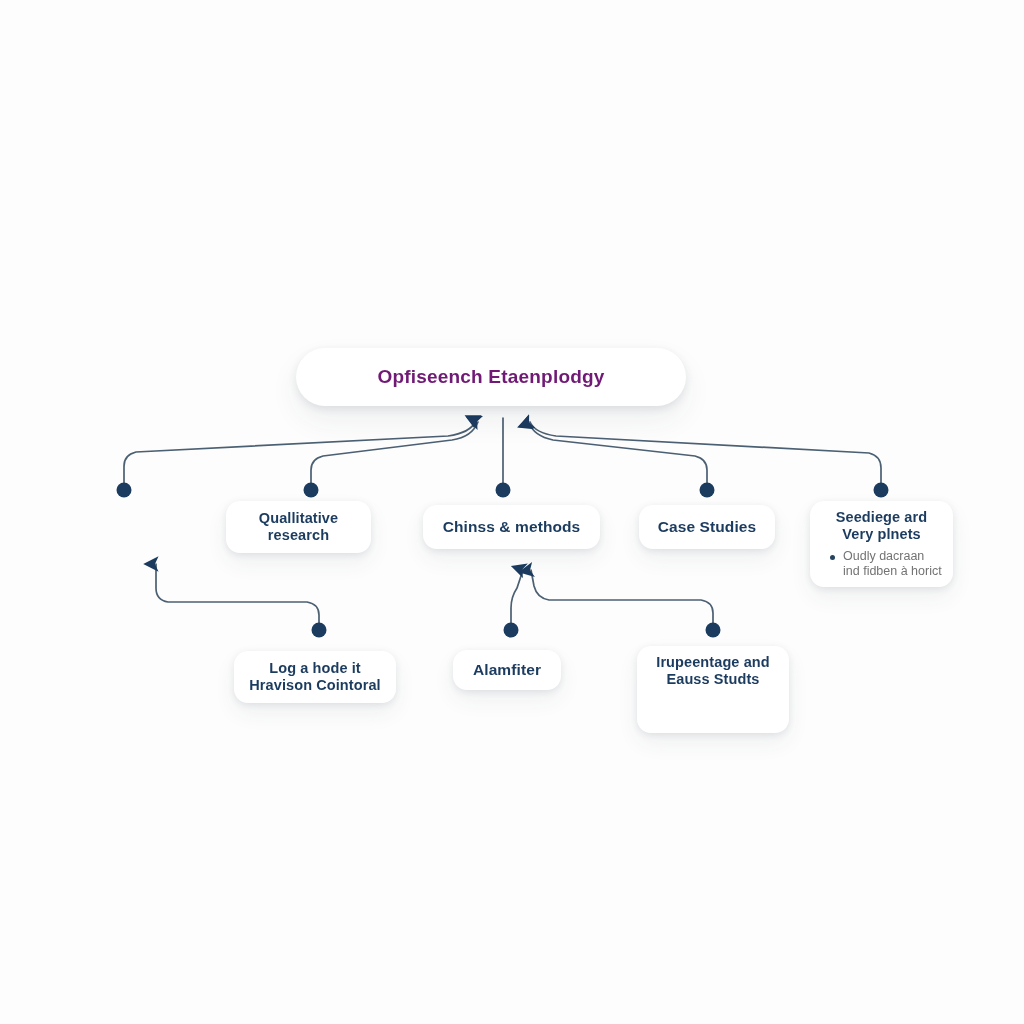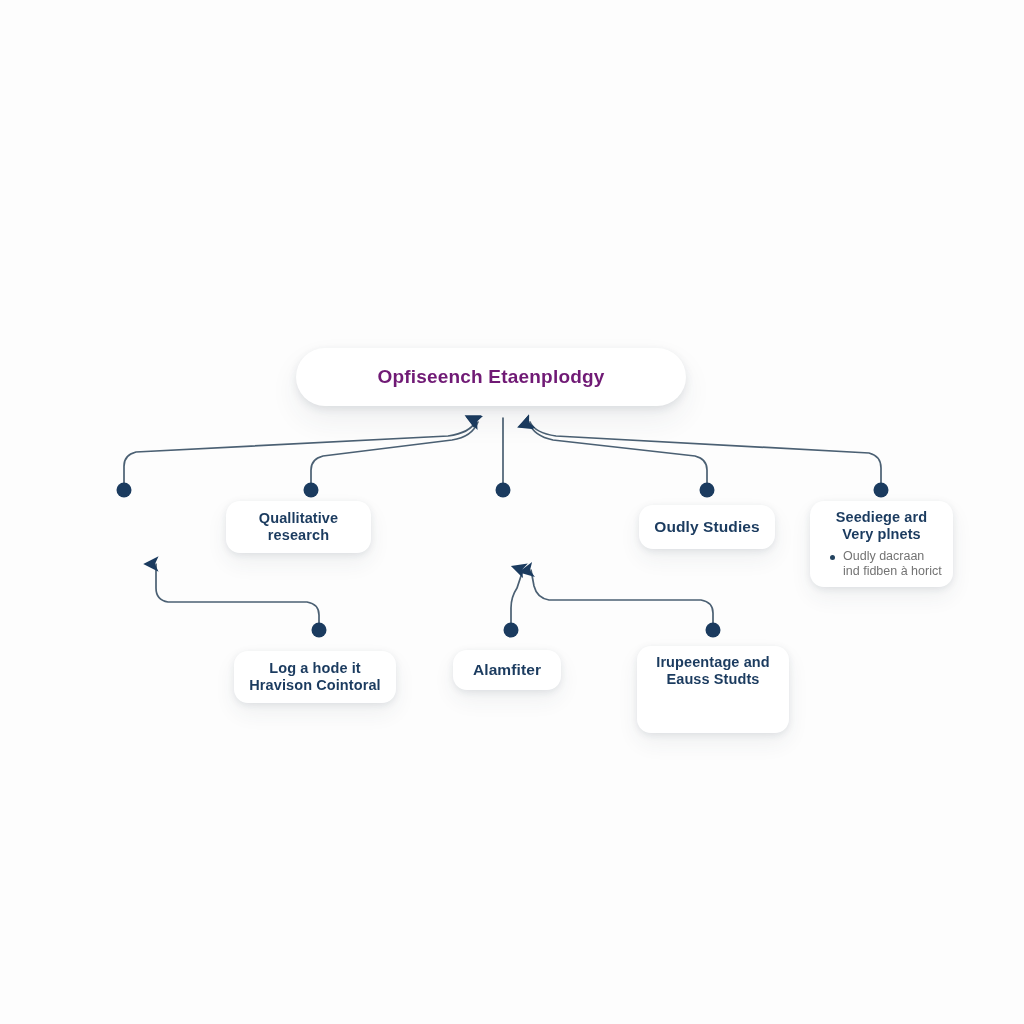--- a/index.html
+++ b/index.html
@@ -129,23 +129,26 @@
   <div class="node node-root" style="left:296px; top:348px; width:390px; height:58px;">
     <div class="root-title">Opfiseench Etaenplodgy</div>
   </div>
 
 
   <div class="node" style="left:226px; top:501px; width:145px; height:52px;">
     <div class="node-title t-small">Quallitative
 research</div>
   </div>
 
+  <div class="node" style="left:423px; top:505px; width:177px; height:44px;">
+    <div class="node-title t-main">Chinss &amp; methods</div>
+  </div>
 
   <div class="node" style="left:639px; top:505px; width:136px; height:44px;">
-    <div class="node-title t-main">Oudly Studies</div>
+    <div class="node-title t-main">Case Studies</div>
   </div>
 
   <div class="node" style="left:810px; top:501px; width:143px; height:86px; justify-content:flex-start; padding:8px 8px 9px;">
     <div class="node-title t-small">Seediege ard
 Very plnets</div>
     <ul class="bullets">
       <li class="bullet">Oudly dacraan
 ind fidben à horict</li>
     </ul>
   </div>

